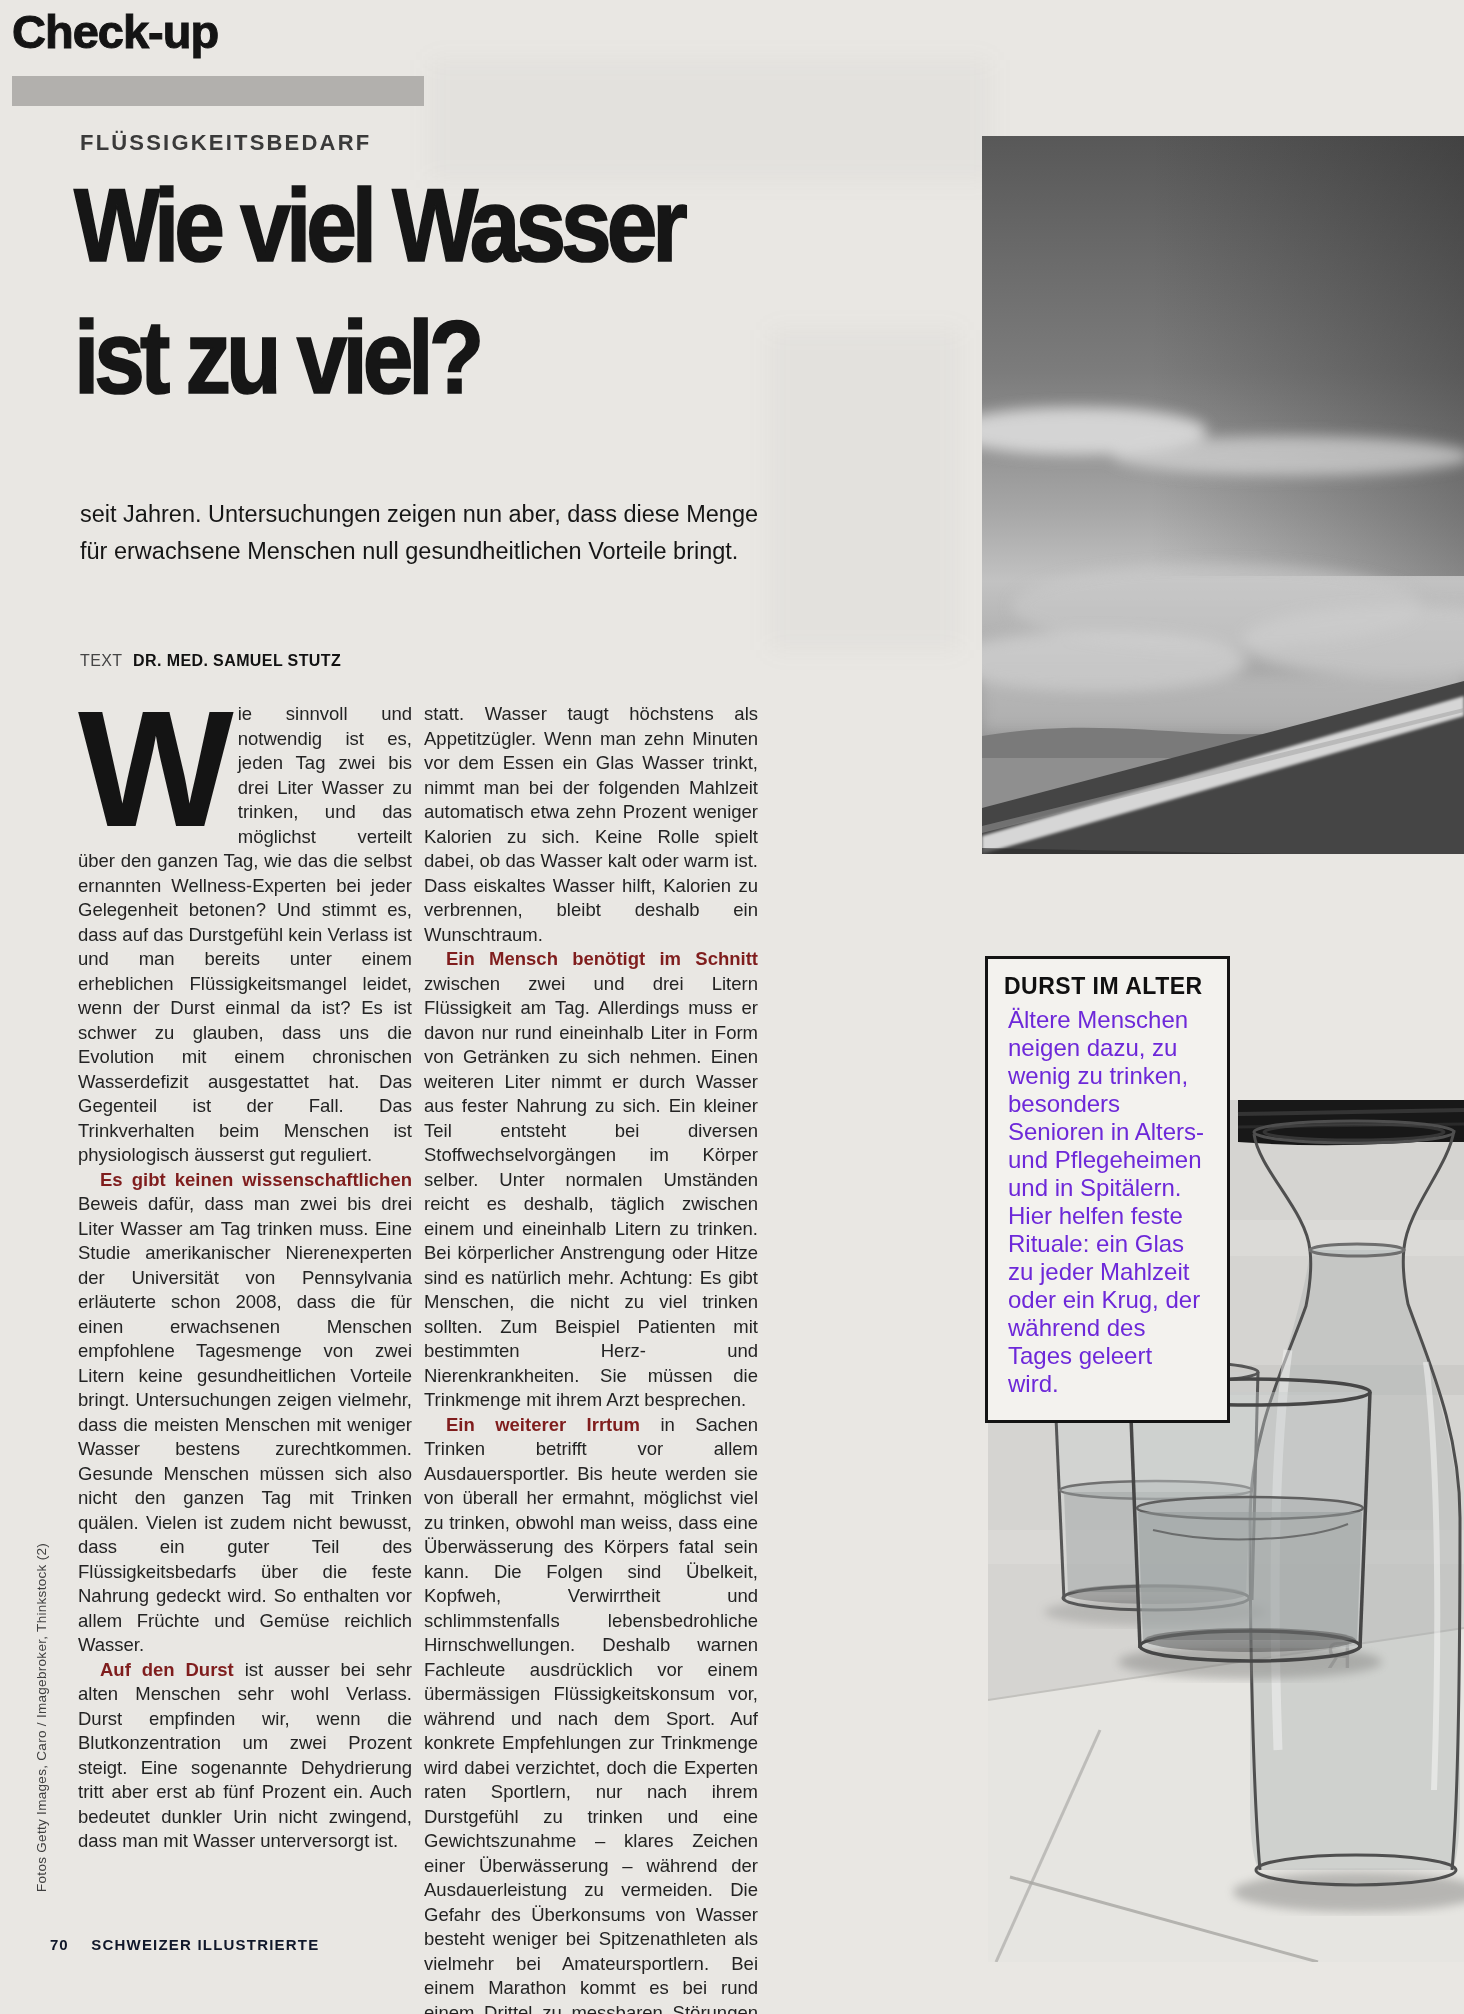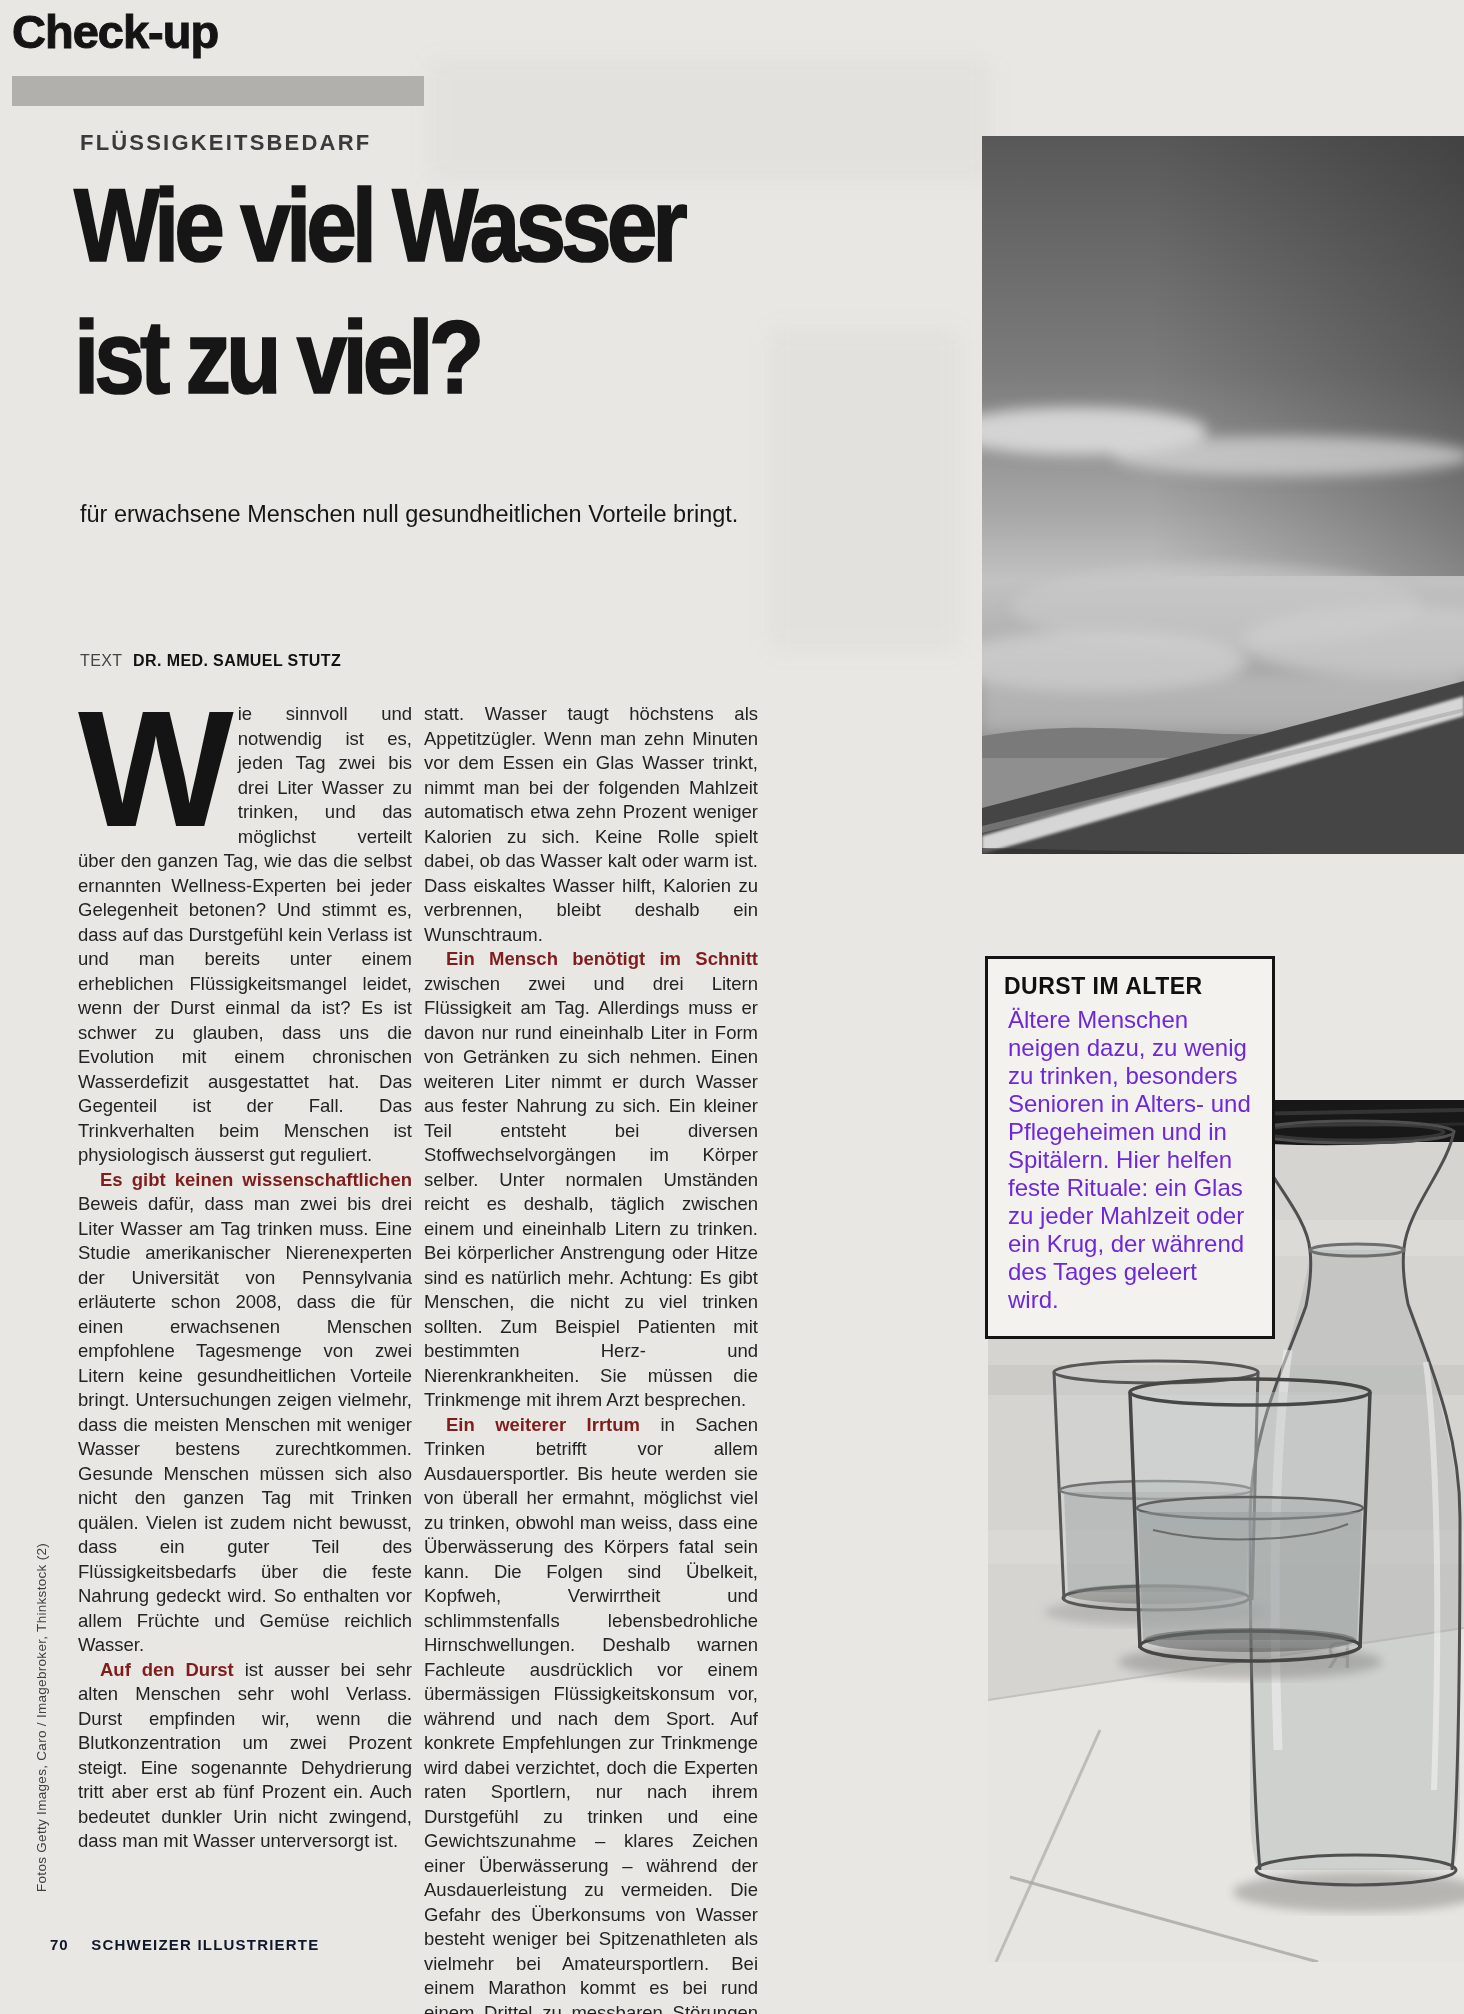--- a/index.html
+++ b/index.html
@@ -36,21 +36,21 @@
   .body-p.indent{text-indent:22px;}
   .body-p b{font-weight:700;color:#7f1d1d;}
   .dropcap{float:left;font-size:165px;line-height:122px;font-weight:700;color:#141414;
            padding:6px 10px 6px 0;letter-spacing:-6px;}
 
   .photo{position:absolute;}
   .photo svg{display:block;width:100%;height:100%;}
   .photo-top{left:982px;top:136px;width:482px;height:718px;}
   .photo-bottom{left:988px;top:1100px;width:476px;height:862px;}
 
-  .sidebar{position:absolute;left:985px;top:956px;width:290px;box-sizing:border-box;
+  .sidebar{position:absolute;left:985px;top:956px;width:245px;box-sizing:border-box;
            background:#f3f2ee;border:3px solid #141414;padding:14px 16px 18px;}
   .sidebar h3{margin:0 0 6px;font-size:23px;font-weight:700;letter-spacing:.5px;color:#101010;}
   .sidebar p{margin:4px;font-size:24px;line-height:28px;color:#6d28d9;}
 
   .credit{position:absolute;left:34px;top:1892px;transform:rotate(-90deg);transform-origin:0 0;
           font-size:13.5px;color:#3f3f3f;letter-spacing:.3px;white-space:nowrap;}
 
   .footer{position:absolute;left:50px;top:1936px;font-size:15px;font-weight:700;
           letter-spacing:.8px;color:#0f172a;}
   .footer .mag{margin-left:18px;letter-spacing:1.2px;}
@@ -172,20 +172,21 @@
 
   <div class="checkup">Check-up</div>
   <div class="checkup-bar"></div>
 
   <div class="kicker">FLÜSSIGKEITSBEDARF</div>
   <div class="headline">
     <div>Wie viel Wasser</div>
     <div>ist zu viel?</div>
   </div>
   <div class="deck">
+    <div>seit Jahren. Untersuchungen zeigen nun aber, dass diese Menge</div>
     <div>für erwachsene Menschen null gesundheitlichen Vorteile bringt.</div>
   </div>
   <div class="byline">
     <span class="label">TEXT</span>
     <span class="name">DR. MED. SAMUEL STUTZ</span>
   </div>
 
   <div class="col col1">
     <p class="body-p"><span class="dropcap">W</span><span>ie sinnvoll und notwendig ist es, jeden Tag zwei bis drei Liter Wasser zu trinken, und das möglichst verteilt über den ganzen Tag, wie das die selbst ernannten Wellness-Experten bei jeder Gelegenheit betonen? Und stimmt es, dass auf das Durstgefühl kein Verlass ist und man bereits unter einem erheblichen Flüssigkeitsmangel leidet, wenn der Durst einmal da ist? Es ist schwer zu glauben, dass uns die Evolution mit einem chronischen Wasserdefizit ausgestattet hat. Das Gegenteil ist der Fall. Das Trinkverhalten beim Menschen ist physiologisch äusserst gut reguliert.</span></p>
     <p class="body-p indent"><b>Es gibt keinen wissenschaftlichen</b><span> Beweis dafür, dass man zwei bis drei Liter Wasser am Tag trinken muss. Eine Studie amerikanischer Nierenexperten der Universität von Pennsylvania erläuterte schon 2008, dass die für einen erwachsenen Menschen empfohlene Tagesmenge von zwei Litern keine gesundheitlichen Vorteile bringt. Untersuchungen zeigen vielmehr, dass die meisten Menschen mit weniger Wasser bestens zurechtkommen. Gesunde Menschen müssen sich also nicht den ganzen Tag mit Trinken quälen. Vielen ist zudem nicht bewusst, dass ein guter Teil des Flüssigkeitsbedarfs über die feste Nahrung gedeckt wird. So enthalten vor allem Früchte und Gemüse reichlich Wasser.</span></p>

